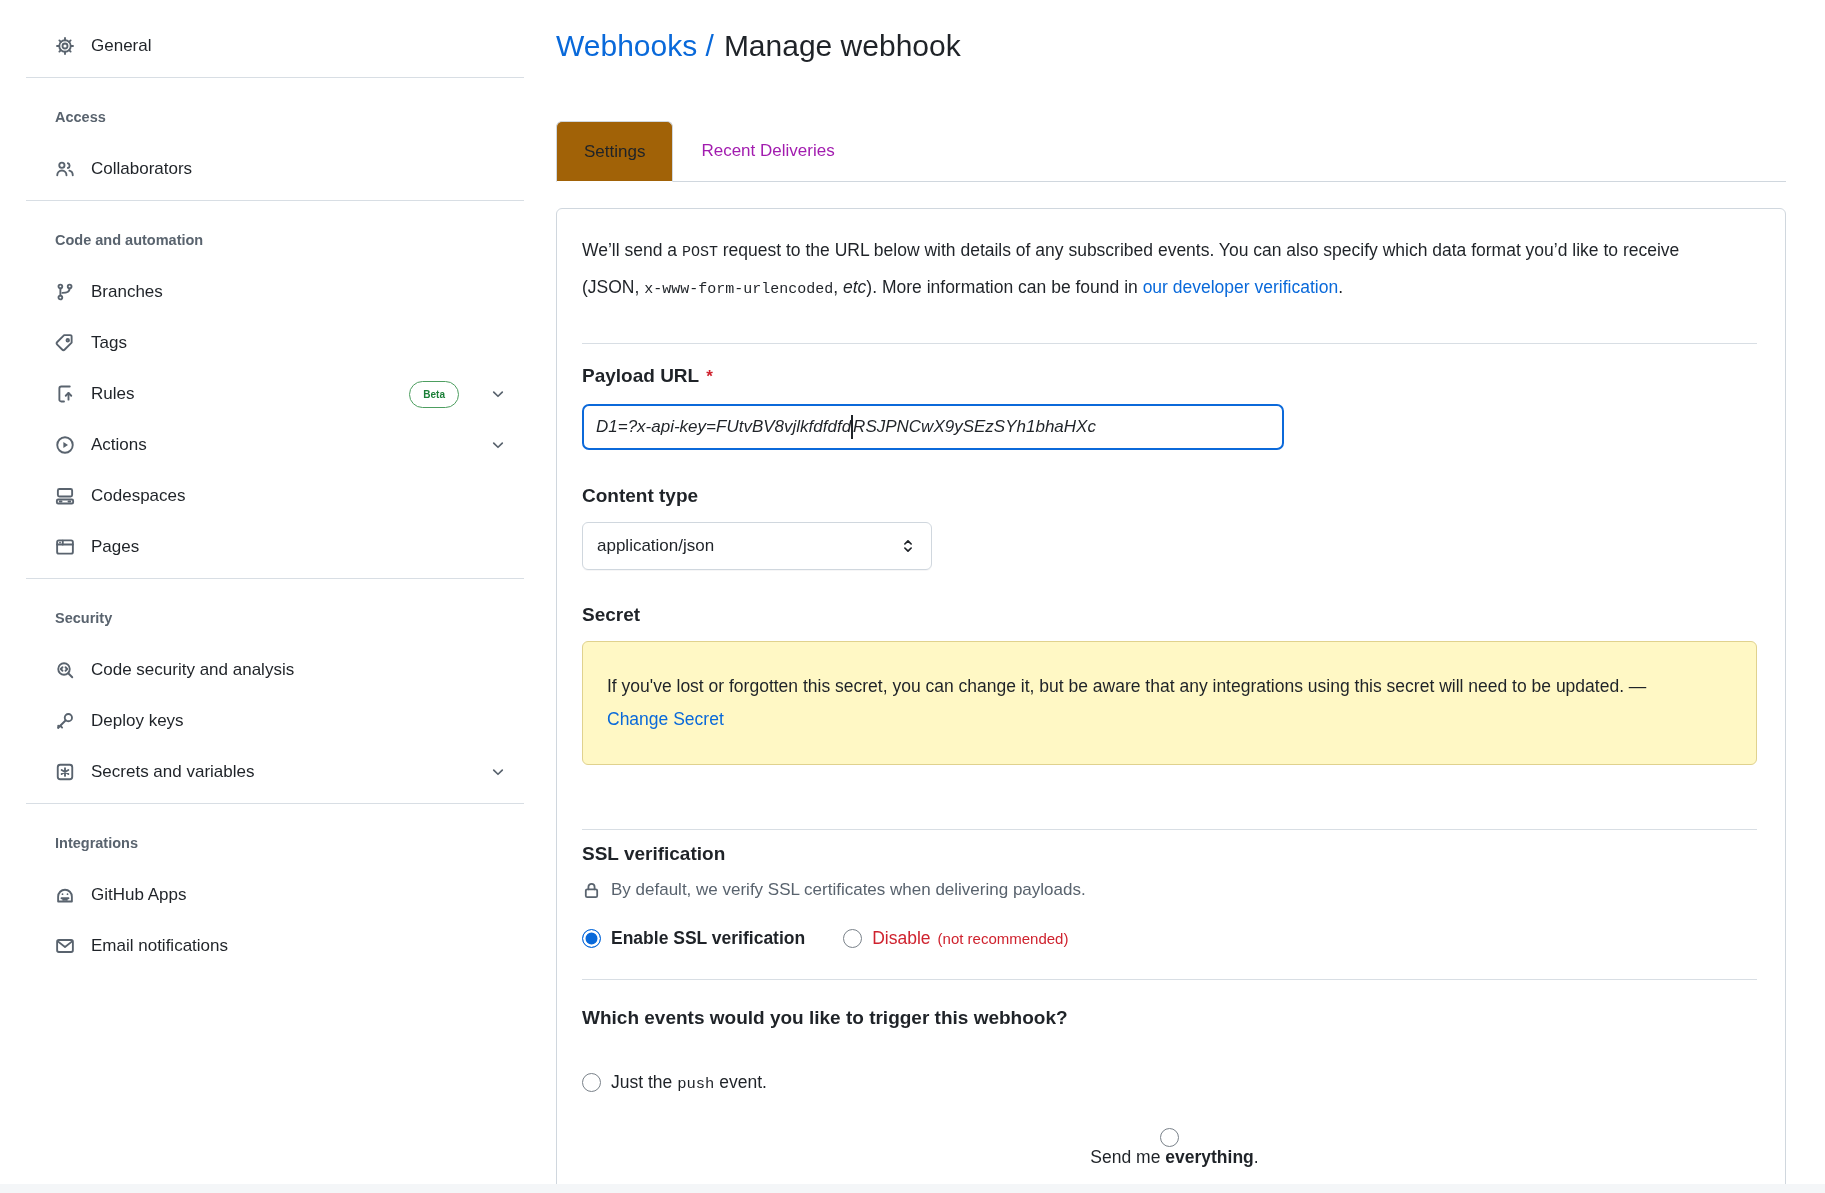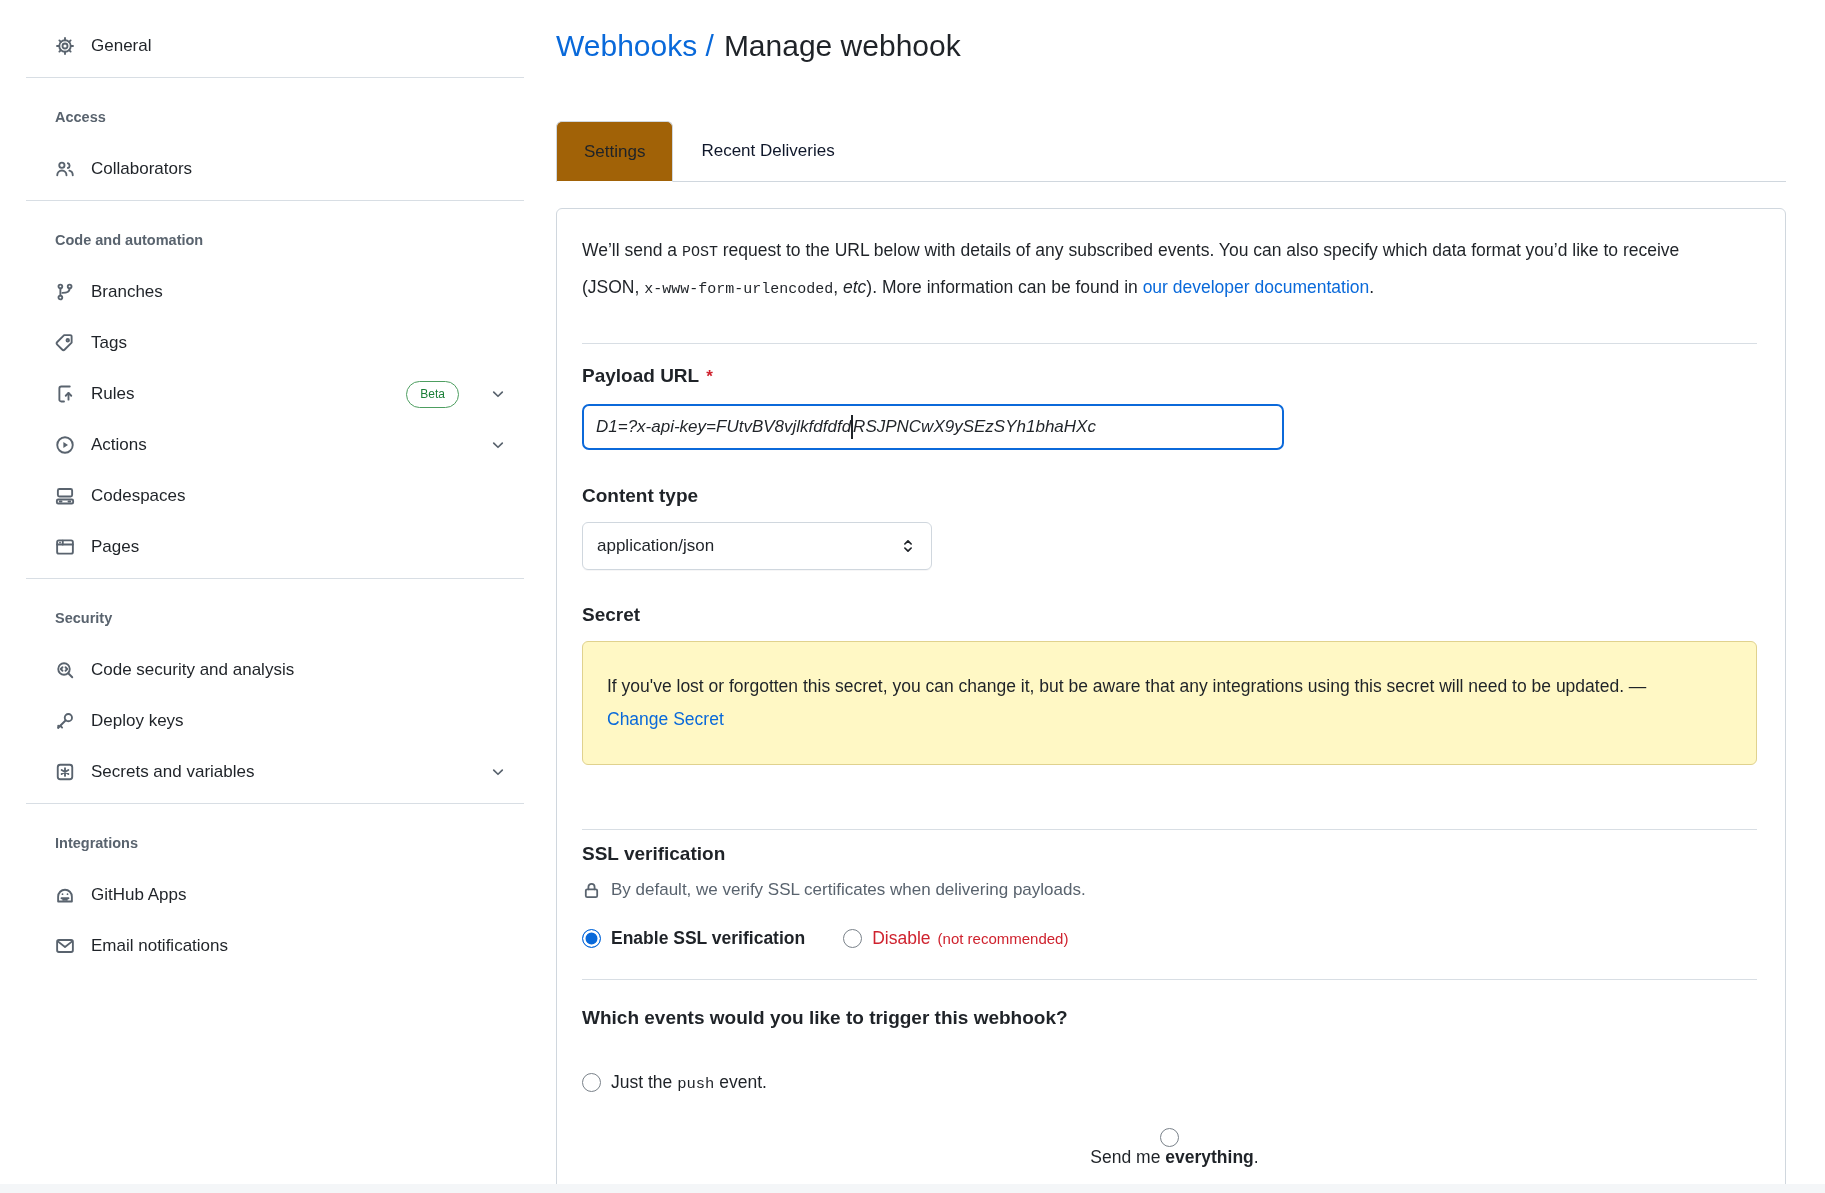--- a/index.html
+++ b/index.html
@@ -9,36 +9,36 @@
   .sidebar{width:530px;flex:none;padding-top:26px;box-sizing:border-box;}
   .side-item{height:40px;margin:0 11px 11px 44px;padding:0 12px 0 11px;display:flex;align-items:center;
     gap:16px;border-radius:6px;font-size:17px;position:relative;cursor:pointer;}
   .side-item .lbl{white-space:nowrap;}
   .side-item.selected{background:#f0f2f4;}
   .side-item.selected .lbl{font-weight:700;}
   .side-item.selected::before{content:'';position:absolute;left:-18px;top:8px;width:7px;height:24px;
     border-radius:4px;background:#0969da;}
   .side-hr{border:0;border-top:1px solid #d8dee4;margin:8px 6px 0 26px;}
   .side-title{margin:30px 0 23px 55px;font-size:14.5px;font-weight:700;color:#59636e;line-height:18px;}
-  .badge{margin-left:auto;font-size:12px;font-weight:400;color:#1a7f37;border:1.5px solid #4d9e60;
+  .badge{margin-left:auto;font-size:10px;font-weight:700;color:#1a7f37;border:1.5px solid #4d9e60;
     border-radius:999px;padding:2px 13px;line-height:21px;}
   .chev{margin-left:14px;display:flex;align-items:center;}
   .chev.auto{margin-left:auto;}
   .icn{width:20px;height:20px;display:flex;align-items:center;justify-content:center;flex:none;}
   .oi{stroke:#59636e;fill:none;stroke-width:1.5;stroke-linecap:round;stroke-linejoin:round;}
   
   .main{flex:1;padding:26px 39px 0 26px;box-sizing:border-box;min-width:0;}
   .page-title{font-size:30px;line-height:40px;font-weight:400;margin:0;}
   .page-title a{color:#0969da;text-decoration:none;cursor:pointer;}
   .page-title .rest{margin-left:10px;}
   .tabnav{margin-top:55px;display:flex;border-bottom:1px solid #d0d7de;height:60px;align-items:stretch;}
   .tab{display:flex;align-items:center;font-size:17px;cursor:pointer;}
   .tab.active{border:1px solid #d0d7de;border-bottom:1px solid #fff;border-radius:6px 6px 0 0;
     background:#a16207;padding:0 27px;margin-bottom:-1px;color:#1f2328;}
-  .tab.inactive{padding:0 28px;color:#0f172a;}
+  .tab.inactive{padding:0 28px;color:#a21caf;}
   .panel{margin-top:26px;border:1px solid #d0d7de;border-radius:6px;padding:24px 28px 40px 25px;
     height:1100px;box-sizing:border-box;}
   .intro{margin:0;font-size:17.5px;line-height:34px;max-width:1120px;}
   .mono{font-family:"Liberation Mono","DejaVu Sans Mono",monospace;font-size:15px;}
   .intro a,.flash a{color:#0969da;text-decoration:none;cursor:pointer;}
   .panel hr{border:0;border-top:1px solid #d8dee4;margin:36px 0 0 0;}
   .field-label,.sec-heading{font-size:19px;font-weight:700;line-height:24px;display:flex;align-items:baseline;}
   .req{color:#cf222e;margin-left:7px;font-size:17px;}
   .url-input{margin-top:15px;width:702px;height:46px;box-sizing:border-box;border:2px solid #0b69da;
     border-radius:7px;padding:0 12px;display:flex;align-items:center;font-size:17px;white-space:pre;
@@ -256,21 +256,21 @@
 
     <h2 class="page-title"><a>Webhooks /</a><span class="rest">Manage webhook</span></h2>
 
     <div class="tabnav">
       <div class="tab active">Settings</div>
       <div class="tab inactive">Recent Deliveries</div>
     </div>
 
     <section class="panel">
 
-      <p class="intro"><span>We’ll send a </span><span class="mono">POST</span><span> request to the URL below with details of any subscribed events. You can also specify which data format you’d like to receive (JSON, </span><span class="mono">x-www-form-urlencoded</span><span>, </span><i>etc</i><span>). More information can be found in </span><a>our developer documentation</a><span>.</span></p>
+      <p class="intro"><span>We’ll send a </span><span class="mono">POST</span><span> request to the URL below with details of any subscribed events. You can also specify which data format you’d like to receive (JSON, </span><span class="mono">x-www-form-urlencoded</span><span>, </span><i>etc</i><span>). More information can be found in </span><a>our developer verification</a><span>.</span></p>
 
       <hr>
 
       <div class="field-label" style="margin-top:20px;">
         <span>Payload URL</span>
         <span class="req">*</span>
       </div>
       <div class="url-input"><span>D1=?x-api-key=FUtvBV8vjlkfdfdfd</span><span class="caret"></span><span>RSJPNCwX9ySEzSYh1bhaHXc</span></div>
 
       <div class="field-label" style="margin-top:34px;">Content type</div>

